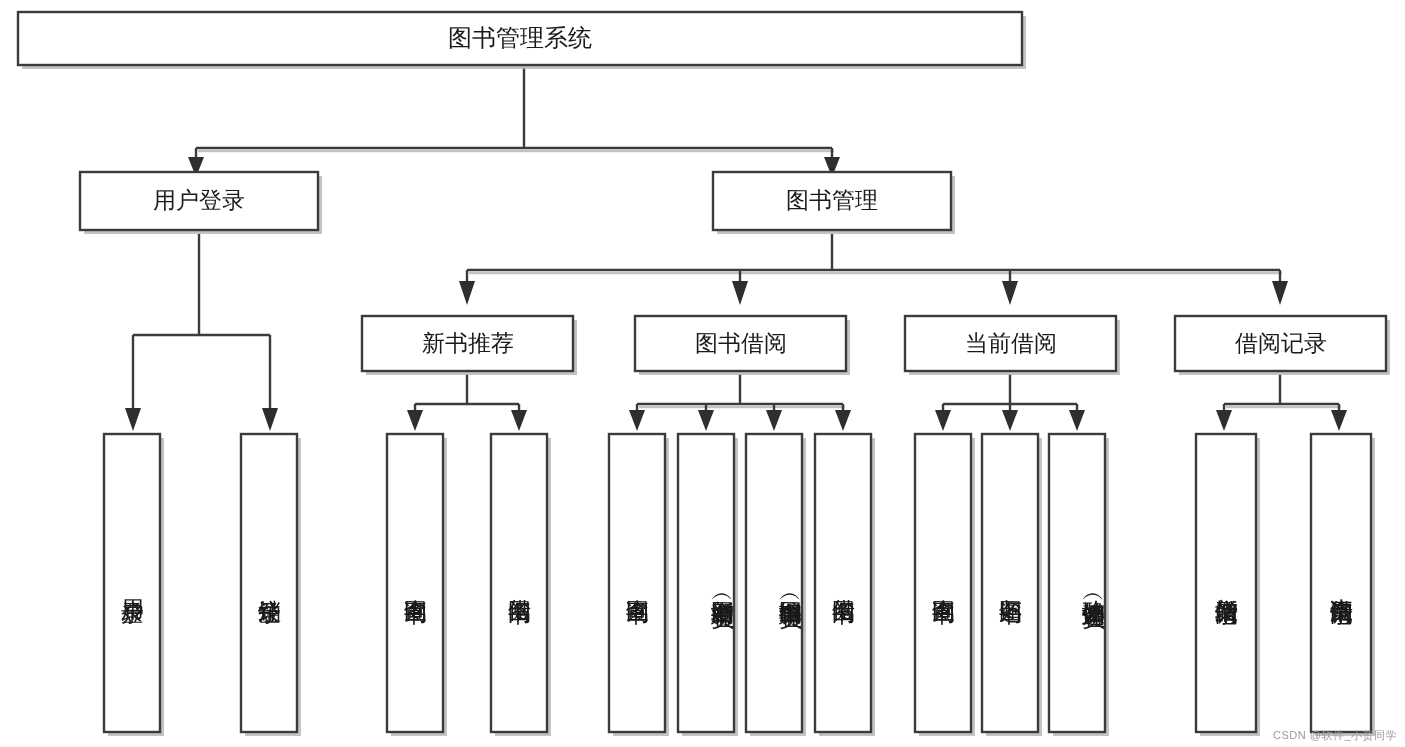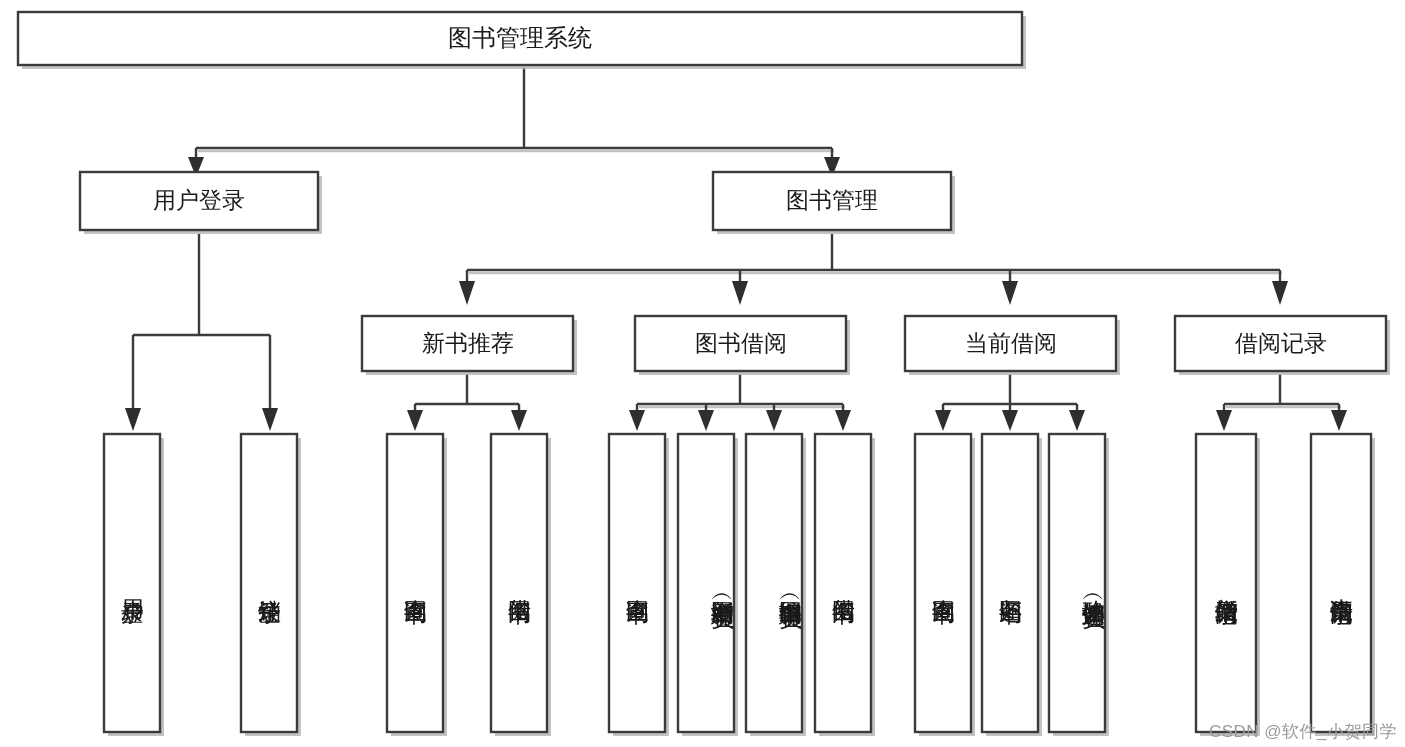--- a/index.html
+++ b/index.html
@@ -81,21 +81,21 @@
     align-items: center;
     justify-content: center;
     pointer-events: none;
     white-space: nowrap;
   }
   .watermark {
     position: absolute;
     right: 8px;
     bottom: 4px;
     font-family: "Liberation Sans", "DejaVu Sans", sans-serif;
-    font-size: 17px;
+    font-size: 11px;
     color: #9a9a9a;
     letter-spacing: 0.5px;
     white-space: nowrap;
     user-select: none;
   }
 </style>
 </head>
 <body>
 
 <div id="diagram-root">

